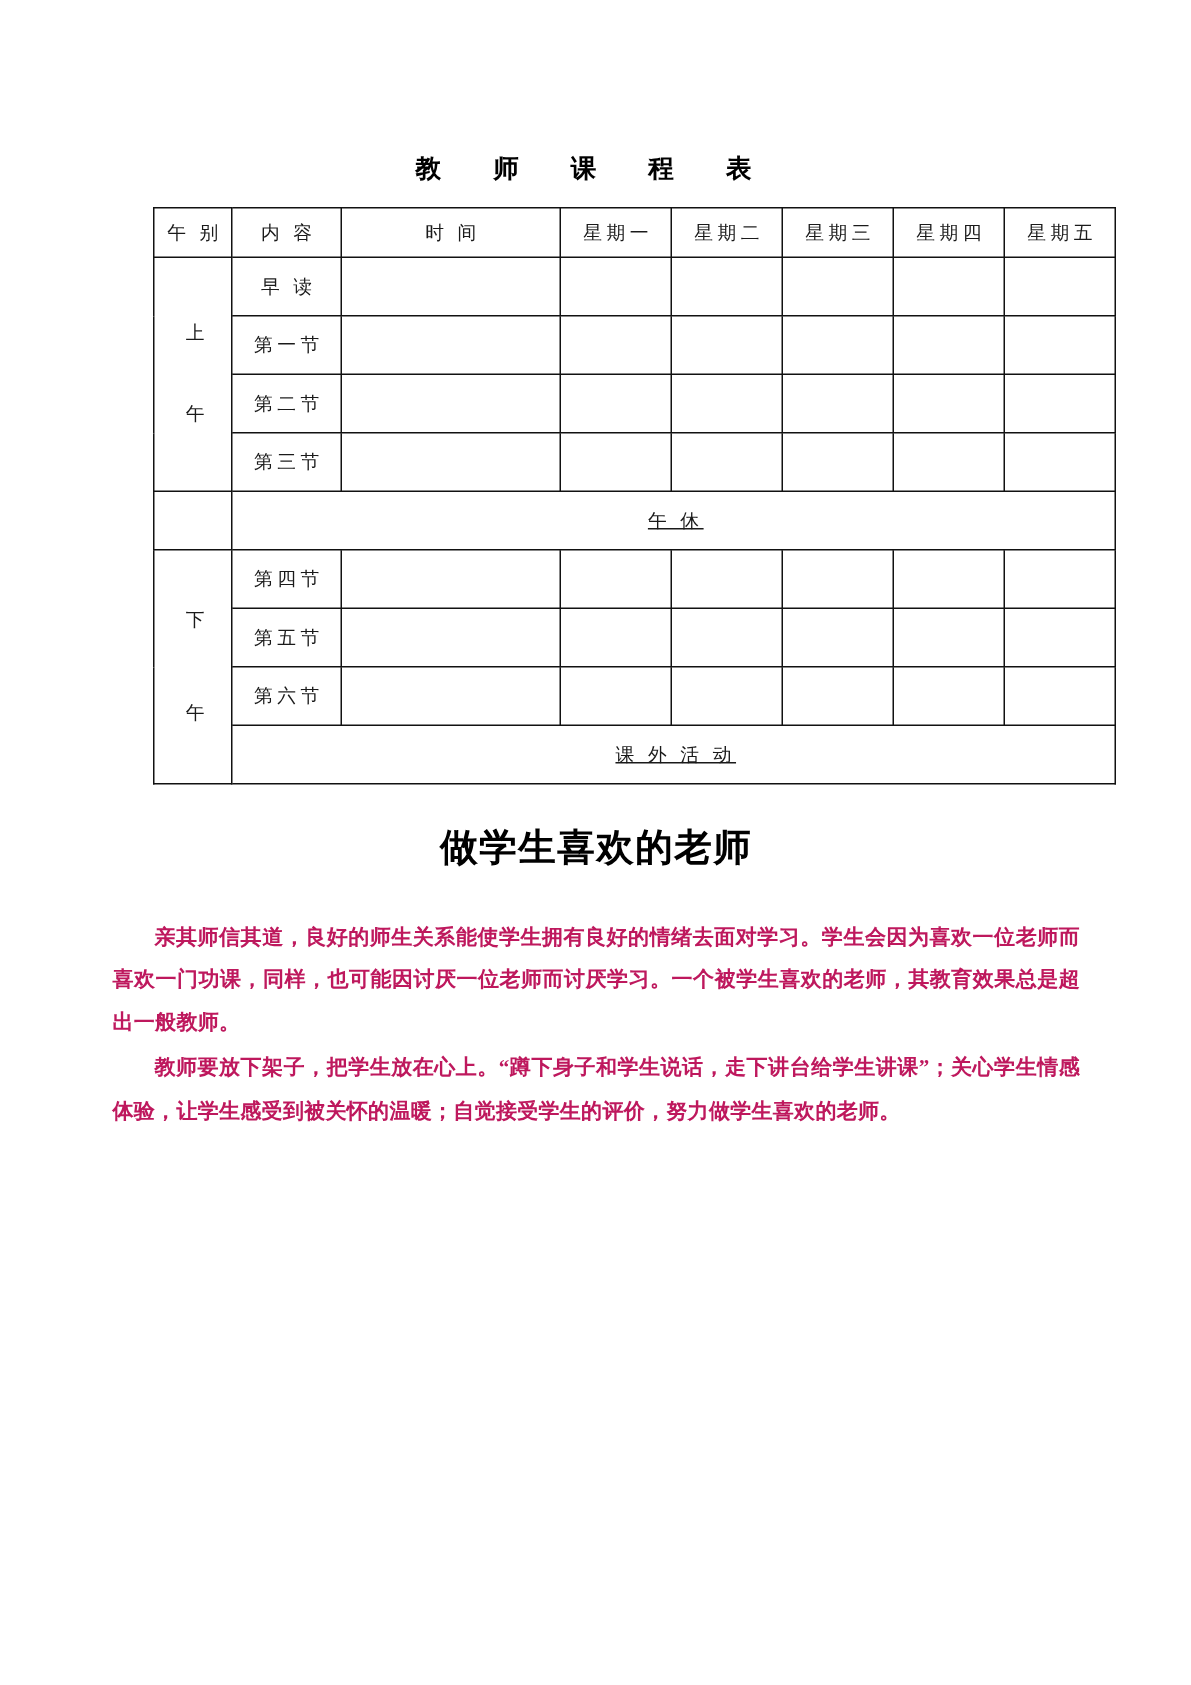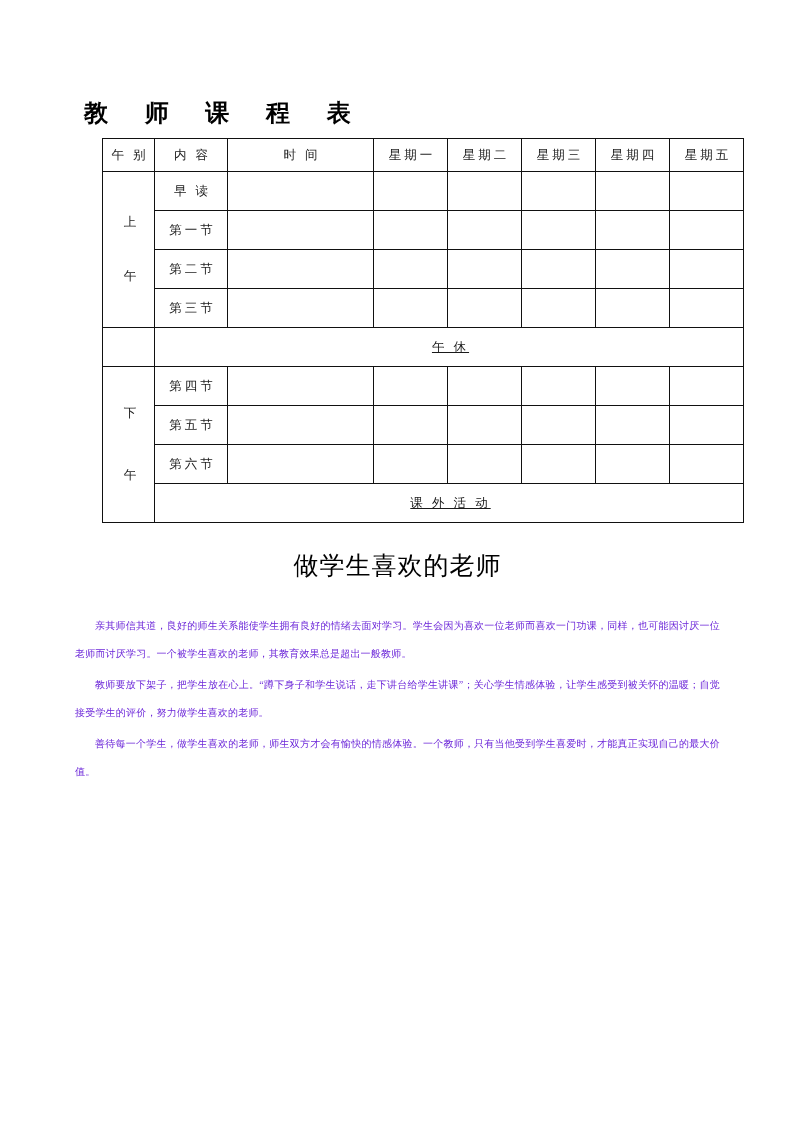--- a/index.html
+++ b/index.html
@@ -25,23 +25,24 @@
   }
 
   
   .schedule-wrap {
     position: absolute;
     left: 69px;
     top: 96px;
     width: 640px;
   }
   .sched-title {
+    text-align: center;
     font-family: "Liberation Sans", "DejaVu Sans", sans-serif;
     font-weight: bold;
-    font-size: 24px;
+    font-size: 17px;
     letter-spacing: 15px;
     text-indent: 15px;
     line-height: 34px;
     margin-bottom: 8px;
     white-space: nowrap;
   }
   table.schedule {
     border-collapse: collapse;
     width: 640px;
     table-layout: fixed;
@@ -87,35 +88,36 @@
   
   .article {
     position: absolute;
     left: 75px;
     top: 548px;
     width: 645px;
   }
   .article-title {
     text-align: center;
     font-family: "Liberation Sans", "DejaVu Sans", sans-serif;
-    font-weight: normal;
+    font-weight: bold;
     font-size: 25px;
     line-height: 34px;
     letter-spacing: 1px;
     margin: 0 0 30px 0;
   }
   .article p {
     margin: 0 0 2px 0;
-    font-size: 10px;
+    font-size: 14px;
     line-height: 28.4px;
     text-indent: 2em;
     text-align: justify;
     text-justify: inter-ideograph;
     letter-spacing: 0.2px;
-    color: #6d28d9;
+    color: #be185d;
+    font-weight: bold;
   }
 </style>
 </head>
 <body>
 
 <div class="page">
 
   <div class="schedule-wrap">
 
     <div class="sched-title">教 师 课 程 表</div>
@@ -233,16 +235,15 @@
 
       </tbody>
     </table>
   </div>
 
   <div class="article">
     <h1 class="article-title">做学生喜欢的老师</h1>
 
     <p>亲其师信其道，良好的师生关系能使学生拥有良好的情绪去面对学习。学生会因为喜欢一位老师而喜欢一门功课，同样，也可能因讨厌一位老师而讨厌学习。一个被学生喜欢的老师，其教育效果总是超出一般教师。</p>
     <p>教师要放下架子，把学生放在心上。“蹲下身子和学生说话，走下讲台给学生讲课”；关心学生情感体验，让学生感受到被关怀的温暖；自觉接受学生的评价，努力做学生喜欢的老师。</p>
-    <p>善待每一个学生，做学生喜欢的老师，师生双方才会有愉快的情感体验。一个教师，只有当他受到学生喜爱时，才能真正实现自己的最大价值。</p>
   </div>
 
 </div>
 
 </body></html>

